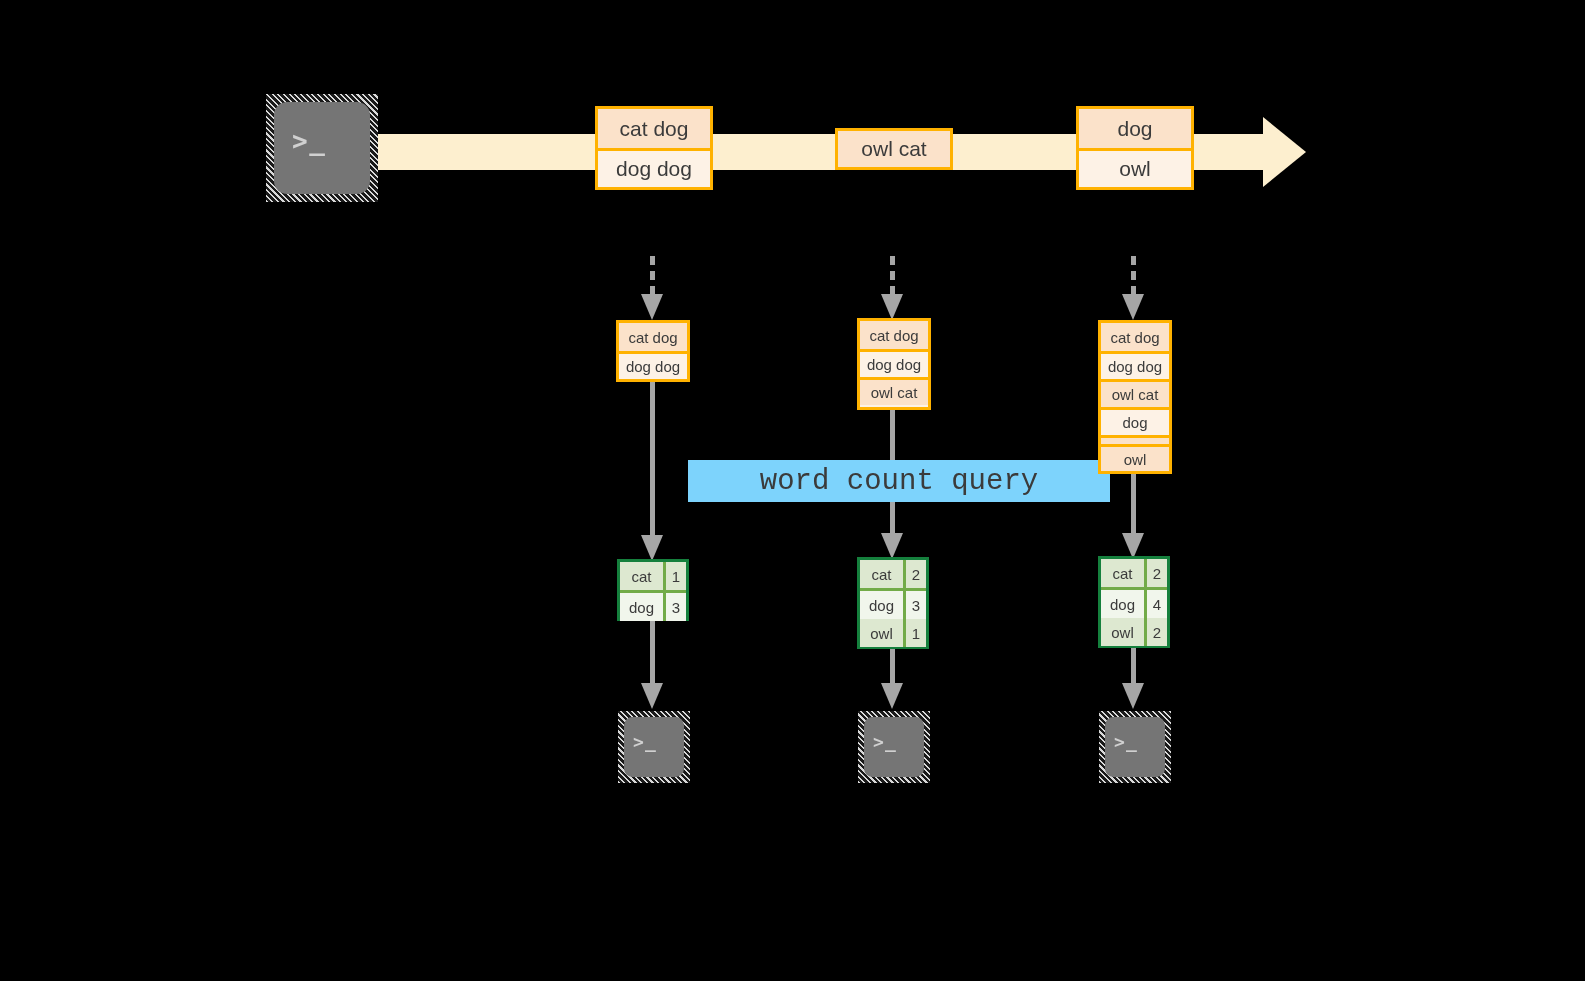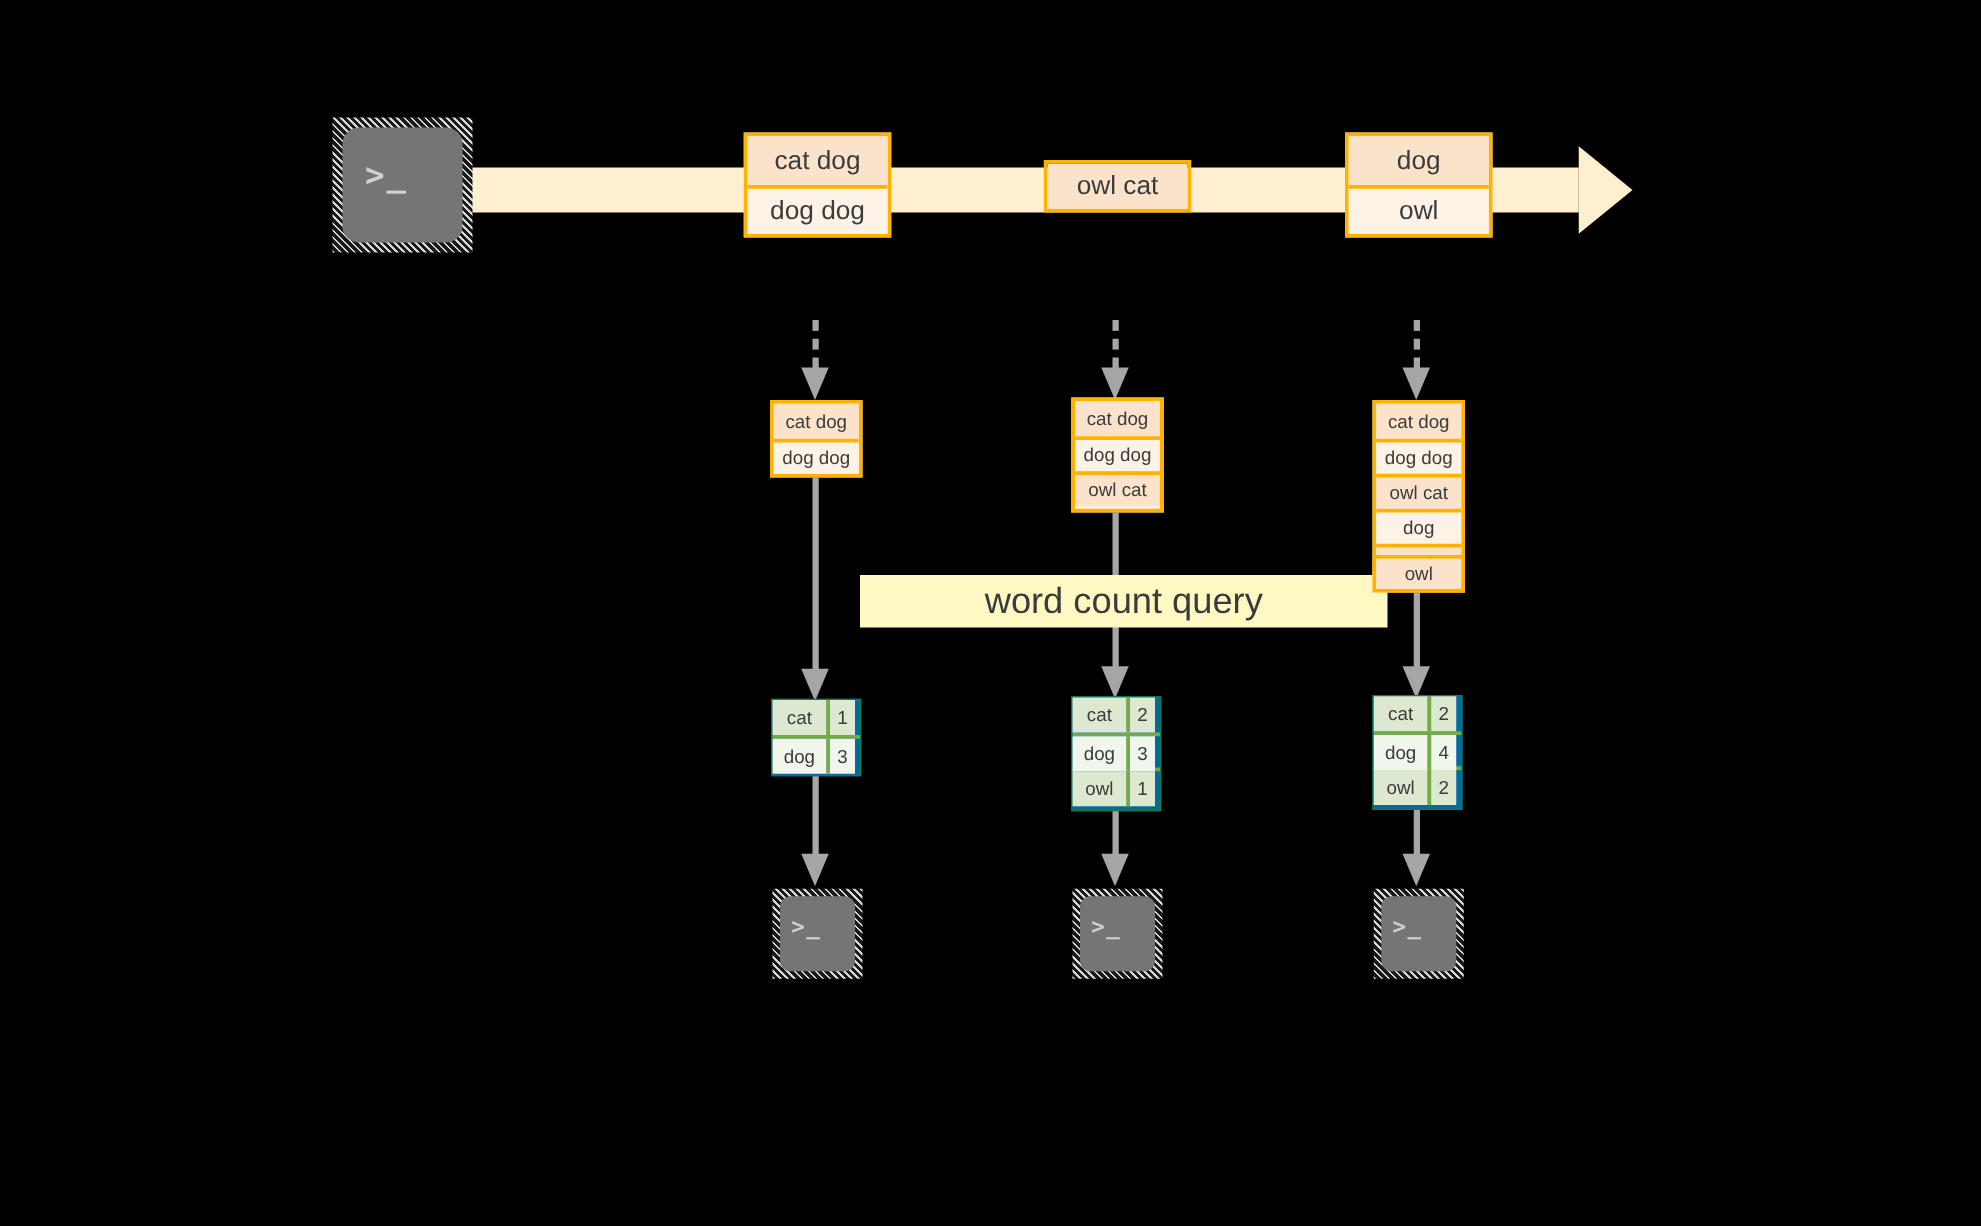--- a/index.html
+++ b/index.html
@@ -71,22 +71,22 @@
     white-space: nowrap;
   }
   .rec .cell.shade-a { background: #fbe2ca; }
   .rec .cell.shade-b { background: #fdf2e6; }
   .rec .cell + .cell { border-top: 3px solid #ffb200; }
 
   
   .res {
     position: absolute;
     box-sizing: border-box;
-    border: 1px solid #15803d;
-    background: #0369a1;
+    border: 3px solid #15803d;
+    background: #a3a3a3;
   }
   .res .row {
     display: flex;
     box-sizing: border-box;
   }
   .res .row + .row { border-top: 3px solid #72ab48; }
   .res .k, .res .v {
     box-sizing: border-box;
     display: flex;
     align-items: center;
@@ -116,26 +116,27 @@
     position: absolute;
     width: 0;
     height: 0;
     border-style: solid;
     border-color: #a6a6a6 transparent transparent transparent;
   }
 
   
   .query-label {
     position: absolute;
-    background: #fef9c3;
+    background: #7dd3fc;
     display: flex;
     align-items: center;
     justify-content: center;
     color: #3b3b3b;
     white-space: nowrap;
+    font-family: Liberation Mono, monospace;
   }
 </style>
 </head>
 <body>
 
 <div id="canvas">
 
   <div class="stream-band" style="left:368px; top:134px; width:895px; height:36px;"></div>
   <div class="stream-head" style="left:1263px; top:117px; border-width:35px 0 35px 43px;"></div>
 

